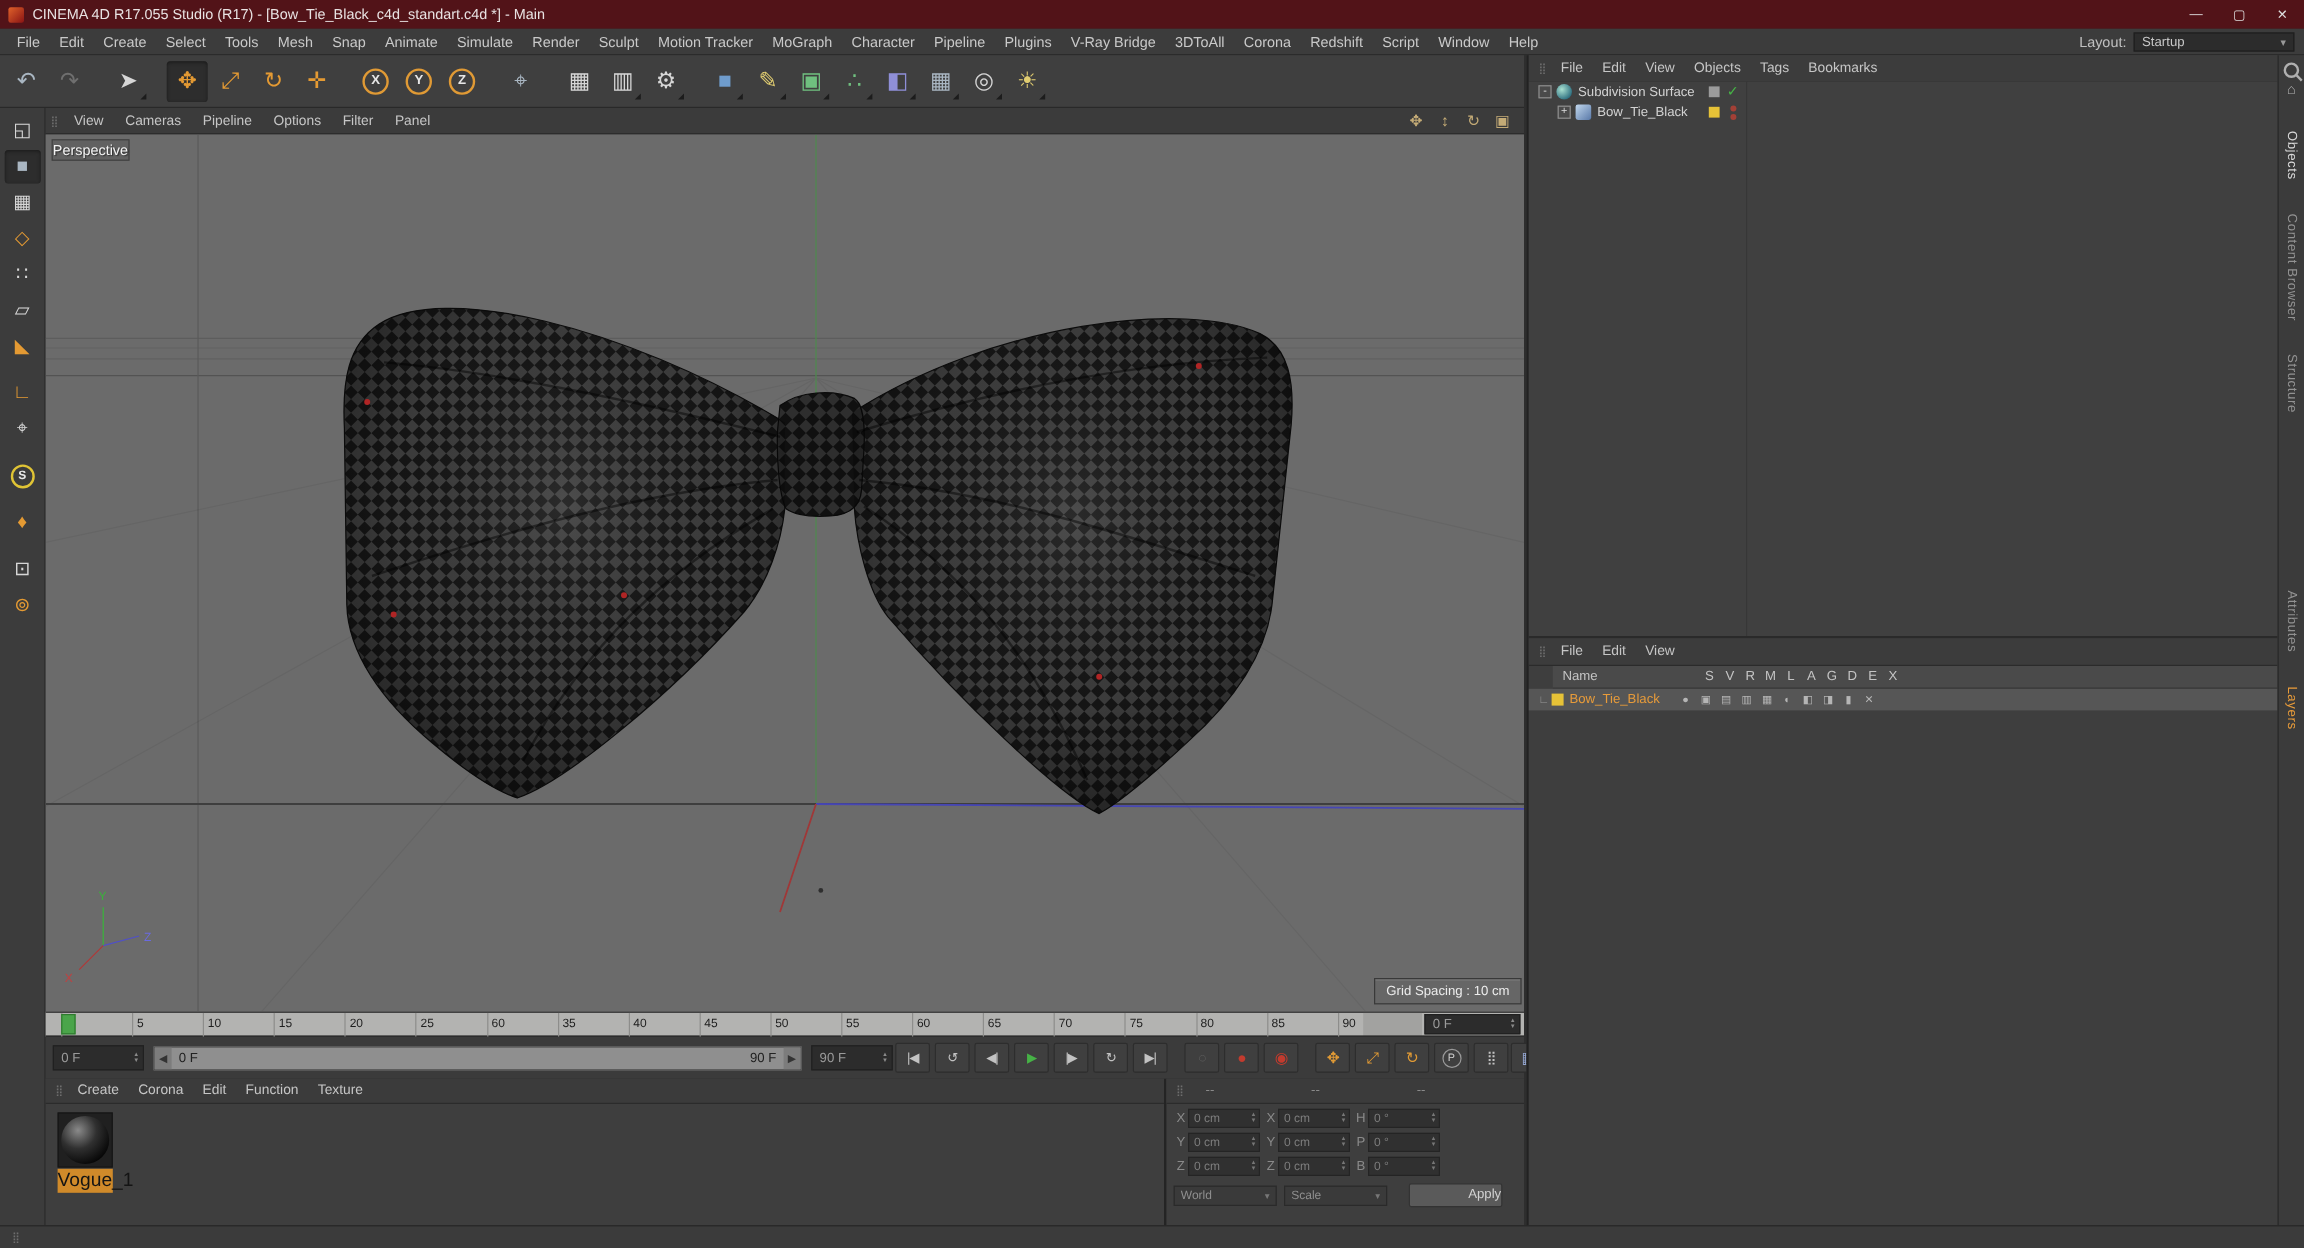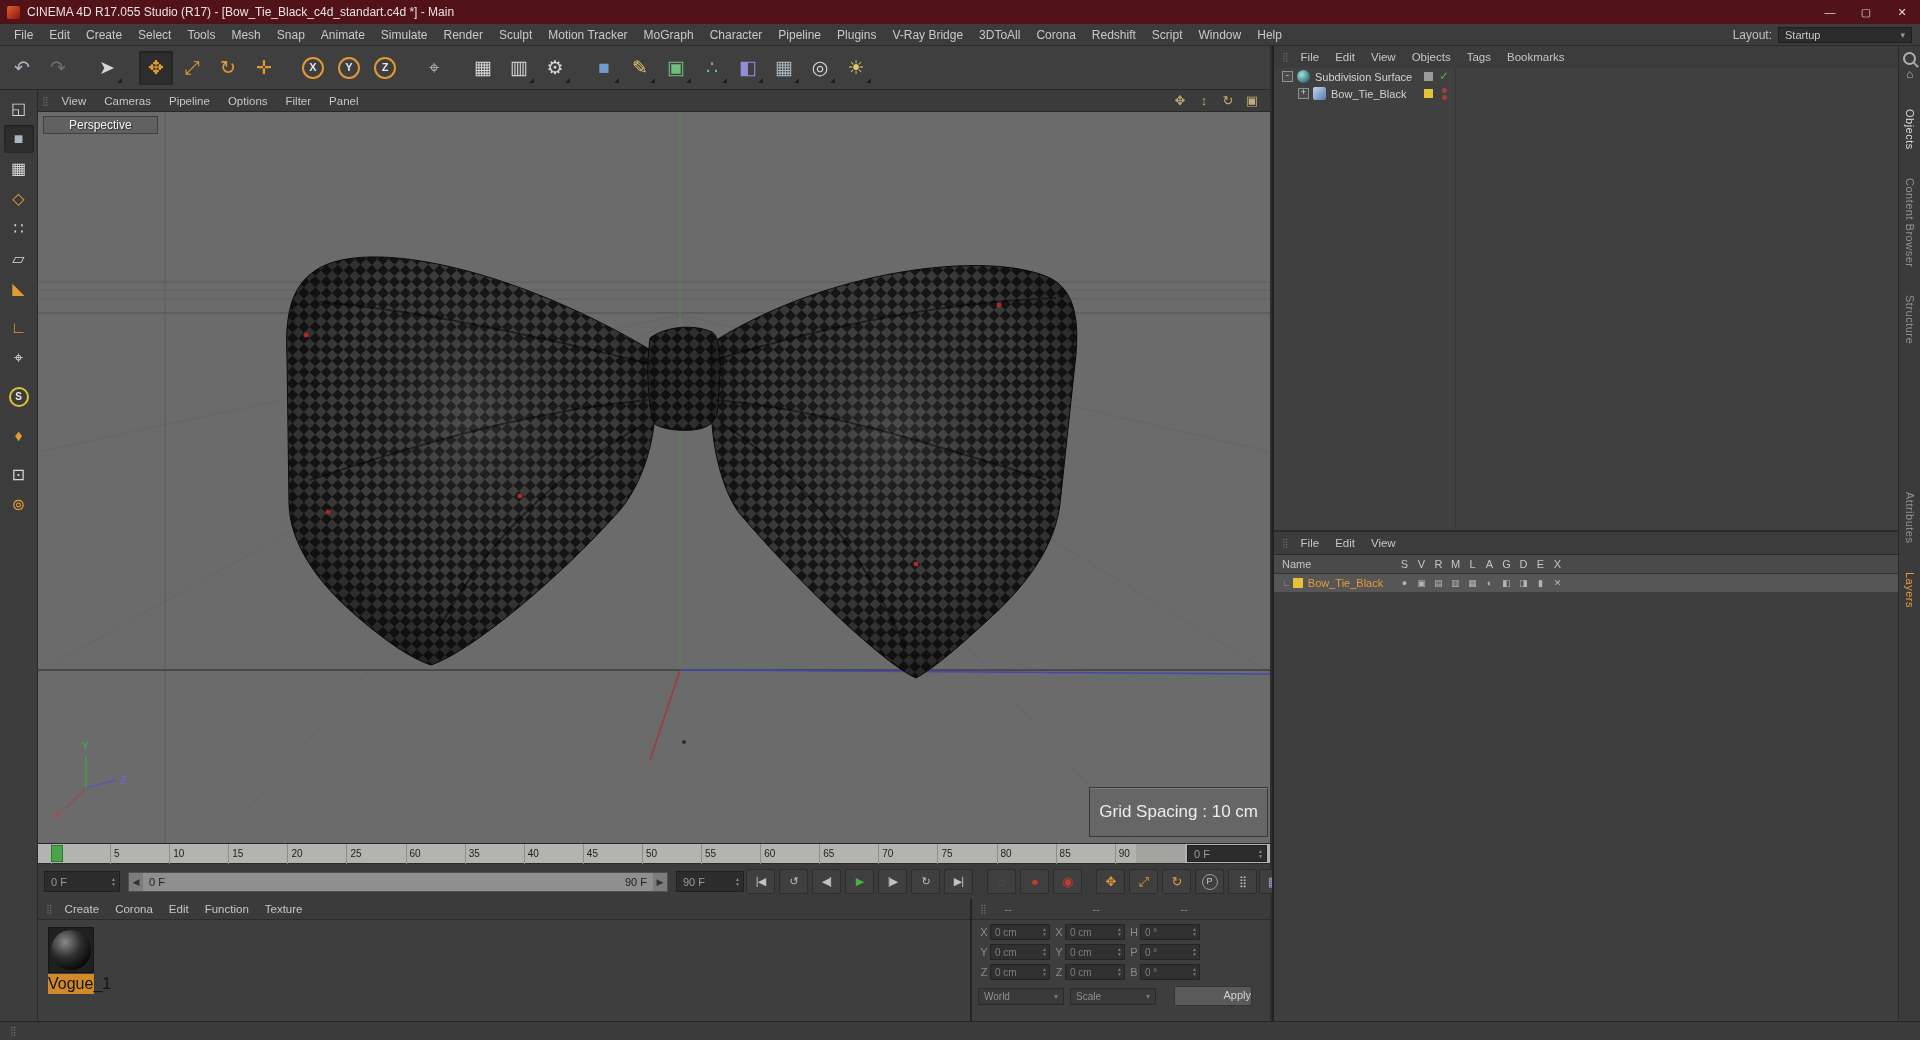--- a/index.html
+++ b/index.html
@@ -58,24 +58,24 @@
      display:flex;align-items:center;box-sizing:border-box;}
   #vpmenu .mi{padding:0 9px;font-size:11.5px;color:#c6c6c6;}
   #vpmenu .nav{margin-left:auto;display:flex;margin-right:6px;}
   #vpmenu .nav .tbtn{width:22px;height:18px;}
   #vpmenu .nav .g{font-size:13px;}
 
   
   #canvas{left:38px;top:112px;width:1232px;height:731px;background:#6b6b6b;overflow:hidden;}
   #canvas svg{position:absolute;left:0;top:0;}
   .view-label{position:absolute;top:4px;left:5px;font-size:12px;color:#f2f2f2;
-     text-shadow:1px 1px 1px rgba(0,0,0,.55);padding:1px 25px;border:1px solid rgba(25,25,25,.45);
+     text-shadow:1px 1px 1px rgba(0,0,0,.55);padding:1px 0;border:1px solid rgba(25,25,25,.45);
      background:rgba(66,66,66,.25);text-align:right;}
-  .grid-box{position:absolute;right:2px;bottom:6px;font-size:17px;color:#ececec;background:#666666;
-     border:1px solid #393939;box-shadow:inset 0 1px 0 #7d7d7d;padding:14px 9px;}
+  .grid-box{position:absolute;right:2px;bottom:6px;font-size:11px;color:#ececec;background:#666666;
+     border:1px solid #393939;box-shadow:inset 0 1px 0 #7d7d7d;padding:4px 9px;}
 
   
   #ruler{left:38px;top:843px;width:1232px;height:20px;background:#b3b3b1;border-top:1px solid #272727;
      position:absolute;overflow:hidden;}
   #ruler .overzone{position:absolute;left:1098px;top:0;width:49px;height:20px;background:#a2a2a0;}
   #ruler .ticks{position:absolute;left:13px;top:0;height:20px;display:flex;z-index:1;}
   #ruler .tick{flex:0 0 59.1px;border-left:1px solid #8d8d8b;padding-left:3px;font-size:10px;
      color:#1e1e1e;line-height:20px;box-sizing:border-box;}
   .playhead{position:absolute;left:13px;top:1px;height:17px;width:12px;background:#4aa54a;
      border:1px solid #2f7a2f;z-index:2;box-sizing:border-box;}
@@ -157,21 +157,21 @@
   .om-chip{position:absolute;left:150px;top:4px;width:9px;height:9px;background:#9b9b9b;}
   .om-row.chip-yellow .om-chip{background:#e6c237;}
   .om-check{position:absolute;left:165px;top:1px;color:#46b546;font-size:12px;}
   .om-row:not(.has-check) .om-check{display:none;}
   .om-dots{position:absolute;left:168px;top:3px;display:flex;flex-direction:column;gap:2px;}
   .om-dots i{width:5px;height:5px;border-radius:50%;background:#a34036;}
   .om-row:not(.has-dots) .om-dots{display:none;}
 
   #lm{position:absolute;left:0;top:484px;width:100%;bottom:0;background:#3e3e3e;border-top:2px solid #2a2a2a;}
   .lm-header{height:18px;background:#4a4a4a;border-bottom:1px solid #333;display:flex;align-items:center;
-     font-size:11px;color:#c4c4c4;padding-left:8px;}
+     font-size:11px;color:#c4c4c4;padding-left:8px;margin-left:20px;}
   .lm-header .nm{flex:0 0 114px;}
   .lm-header .cl{flex:0 0 17px;text-align:center;}
   .lm-row{height:18px;background:#565656;display:flex;align-items:center;padding-left:8px;font-size:11px;}
   .lm-row .lead{flex:0 0 114px;display:flex;align-items:center;}
   .lm-row .tree{color:#999;font-size:9px;margin-right:2px;}
   .lm-chip{width:10px;height:10px;background:#e6c237;margin-right:5px;}
   .lm-name{color:#e79b3a;}
   .lm-cell{flex:0 0 17px;text-align:center;color:#b5b5b5;font-size:9px;}
 
   

